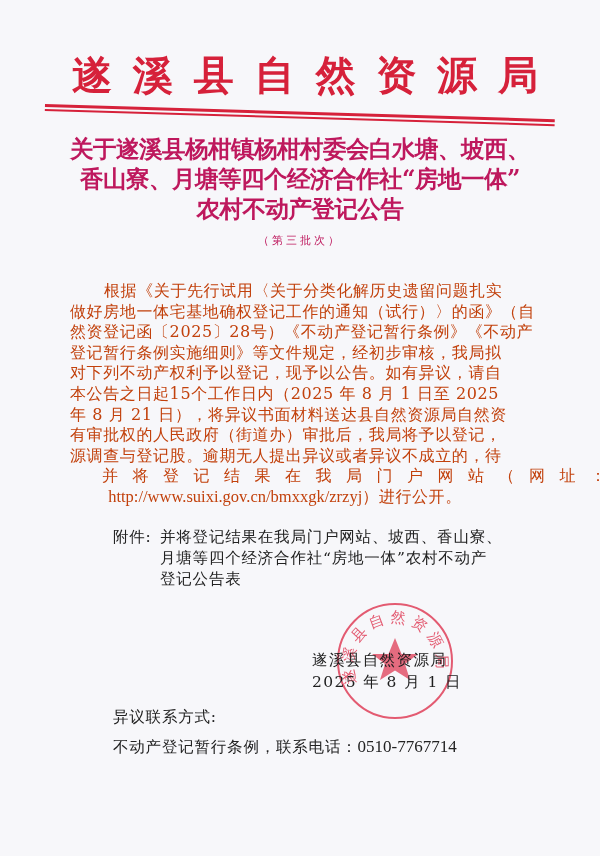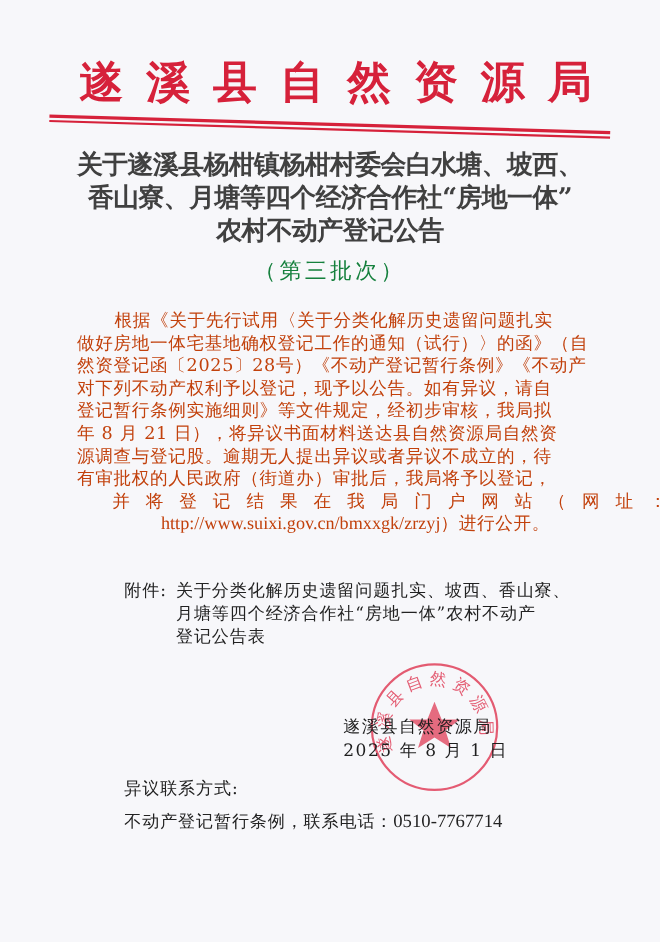--- a/index.html
+++ b/index.html
@@ -20,34 +20,34 @@
   .red-rule {
     position:absolute; left:45px; top:104px; width:510px; height:8px;
     transform:rotate(1.7deg); transform-origin:left top;
   }
   .red-rule .thick { position:absolute; left:0; top:0; width:100%; height:3px; background:#d6213a; }
   .red-rule .thin { position:absolute; left:0; top:5px; width:100%; height:1.5px; background:#d6213a; }
 
   .doc-title {
     position:absolute; left:70px; top:134px; width:460px;
     font-size:23.5px; font-weight:bold; line-height:30px; text-align:center;
-    color:#404040; letter-spacing:-0.5px;
+    color:#be185d; letter-spacing:-0.5px;
   }
   .doc-title div { white-space:nowrap; }
   .subtitle {
     position:absolute; left:0; width:600px; top:233px; text-align:center;
-    font-size:20px; letter-spacing:3px; color:#15803d;
+    font-size:11px; letter-spacing:3px; color:#be185d;
   }
   .body-text {
     position:absolute; left:70px; top:281px; width:430px;
     font-size:16px; line-height:20.6px; color:#c2410c;
     letter-spacing:0.6px;
   }
   .body-text .ln { white-space:nowrap; display:flex; justify-content:space-between; }
-  .body-text .ln.last { justify-content:flex-end; }
+  .body-text .ln.last { justify-content:center; }
   .body-text .ln.indent { padding-left:34px; }
   .url { font-family:"Liberation Serif","DejaVu Serif",serif; letter-spacing:0; font-size:16.5px; }
 
   .attachment {
     position:absolute; left:113px; top:527px; width:420px;
     font-size:15.5px; line-height:21px; color:#222; letter-spacing:0.8px;
   }
   .attachment .label { position:absolute; left:0; top:0; }
   .attachment .content { position:absolute; left:47px; top:0; width:380px; }
   .attachment .content div { white-space:nowrap; }
@@ -98,36 +98,37 @@
     <div>香山寮、月塘等四个经济合作社“房地一体”</div>
     <div>农村不动产登记公告</div>
   </div>
 
   <div class="subtitle">（第三批次）</div>
 
   <div class="body-text">
     <div class="ln indent">根据《关于先行试用〈关于分类化解历史遗留问题扎实</div>
     <div class="ln">做好房地一体宅基地确权登记工作的通知（试行）〉的函》（自</div>
     <div class="ln">然资登记函〔2025〕28号）《不动产登记暂行条例》《不动产</div>
+    <div class="ln">登记暂行条例实施细则》等文件规定，经初步审核，我局拟</div>
     <div class="ln">对下列不动产权利予以登记，现予以公告。如有异议，请自</div>
-    <div class="ln">登记暂行条例实施细则》等文件规定，经初步审核，我局拟</div>
+    <div class="ln">本公告之日起15个工作日内（2025 年 8 月 1 日至 2025</div>
     <div class="ln">年 8 月 21 日），将异议书面材料送达县自然资源局自然资</div>
+    <div class="ln">有审批权的人民政府（街道办）审批后，我局将予以登记，</div>
     <div class="ln">源调查与登记股。逾期无人提出异议或者异议不成立的，待</div>
-    <div class="ln">有审批权的人民政府（街道办）审批后，我局将予以登记，</div>
     <div class="ln" style="letter-spacing:14.5px;margin-left:32px;">并将登记结果在我局门户网站（网址：</div>
     <div class="ln last">
       <span class="url">http://www.suixi.gov.cn/bmxxgk/zrzyj</span>
       <span>）进行公开。</span>
     </div>
   </div>
 
   <div class="attachment">
     <span class="label">附件:</span>
     <div class="content">
-      <div>关于分类化解历史遗留问题扎实、坡西、香山寮、</div>
+      <div>并将登记结果在我局门户网站、坡西、香山寮、</div>
       <div>月塘等四个经济合作社“房地一体”农村不动产</div>
       <div>登记公告表</div>
     </div>
   </div>
 
   <div class="seal">
     <svg width="112" height="112" viewBox="0 0 112 112">
       <polygon fill="#e0405a" opacity="0.9" points="56,33 62.5,49 79,49 66,59 71,75 56,65.5 41,75 46,59 33,49 49.5,49"></polygon>
       <defs>
         <path id="sealArc" d="M 22,84 A 42,42 0 1,1 90,84"></path>

